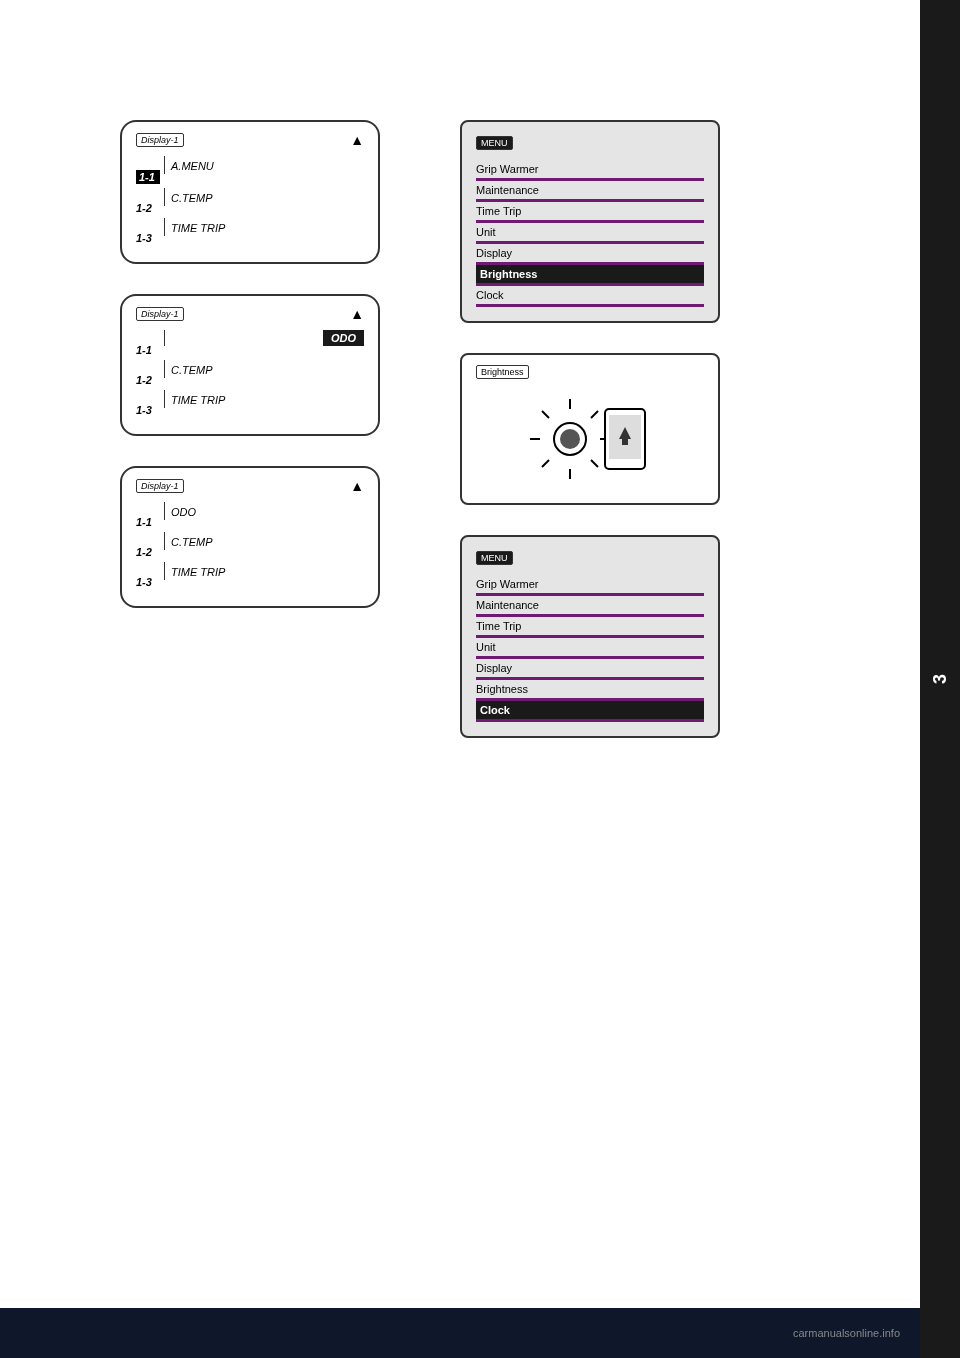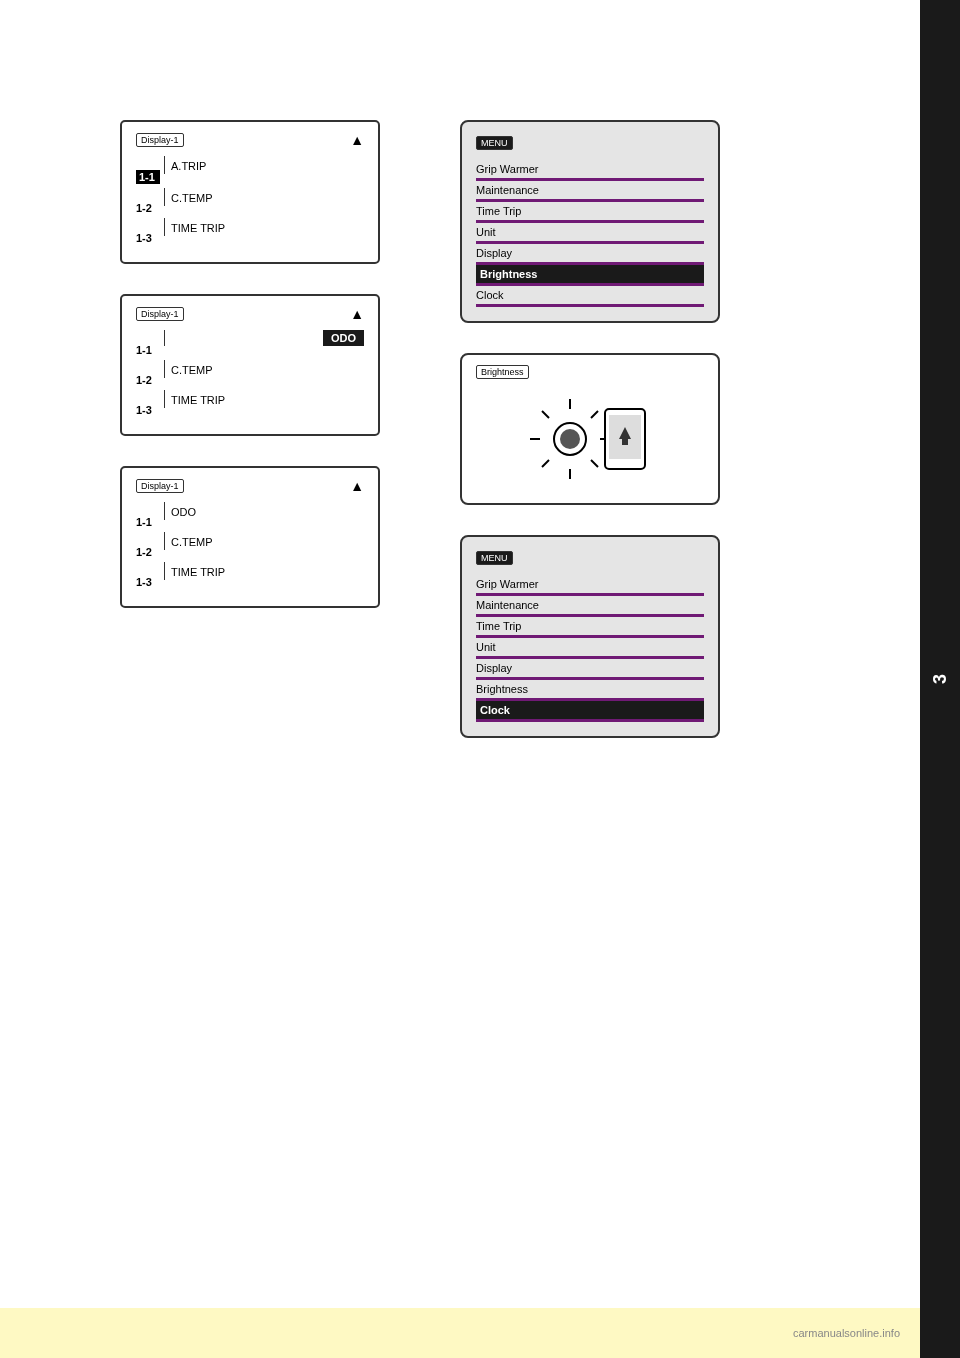--- a/index.html
+++ b/index.html
@@ -40,21 +40,21 @@
       transform: rotate(180deg);
     }
 
     
     .bottom-watermark {
       position: absolute;
       bottom: 0;
       left: 0;
       right: 40px;
       height: 50px;
-      background: #fef9c3;
+      background: #0f172a;
       display: flex;
       align-items: center;
       justify-content: flex-end;
       padding-right: 20px;
     }
 
     .watermark-text {
       color: #888;
       font-size: 11px;
     }
@@ -81,24 +81,25 @@
       position: absolute;
       left: 460px;
       top: 0;
       width: 260px;
     }
 
     
     .display-box {
       background: white;
       border: 2px solid #333;
-      border-radius: 5px;
+      border-radius: 16px;
       padding: 10px 14px 14px 14px;
       margin-bottom: 30px;
       position: relative;
+      font-style: italic;
     }
 
     .display-header {
       display: flex;
       justify-content: space-between;
       align-items: center;
       margin-bottom: 8px;
     }
 
     .display-label {
@@ -219,21 +220,21 @@
 
       <div class="display-box" style="margin-top: 0;">
         <div class="display-header">
           <span class="display-label">Display-1</span>
           <span class="display-icon">▲</span>
         </div>
 
         <div class="display-row">
           <span class="row-number" style="font-weight:bold; border: 1px solid #000; padding: 0 2px; background:#000; color:#fff; font-size:11px;">1-1</span>
           <div style="border-left:1px solid #333; margin-left:4px; padding-left:6px; flex:1;">
-            <span class="row-value">A.TRIP</span>
+            <span class="row-value">A.MENU</span>
           </div>
         </div>
 
         <div class="display-row" style="margin-top:4px;">
           <span class="row-number" style="font-size:11px;">1-2</span>
           <div style="border-left:1px solid #333; margin-left:4px; padding-left:6px; flex:1;">
             <span class="row-value">C.TEMP</span>
           </div>
         </div>
 

